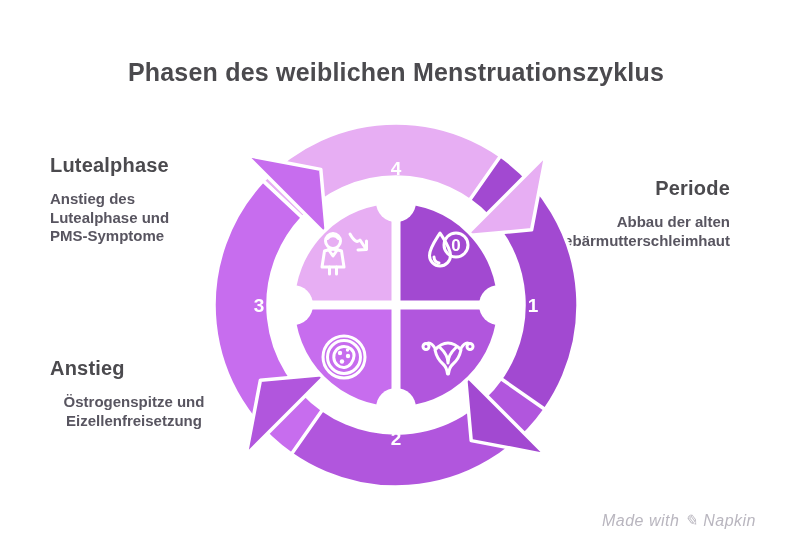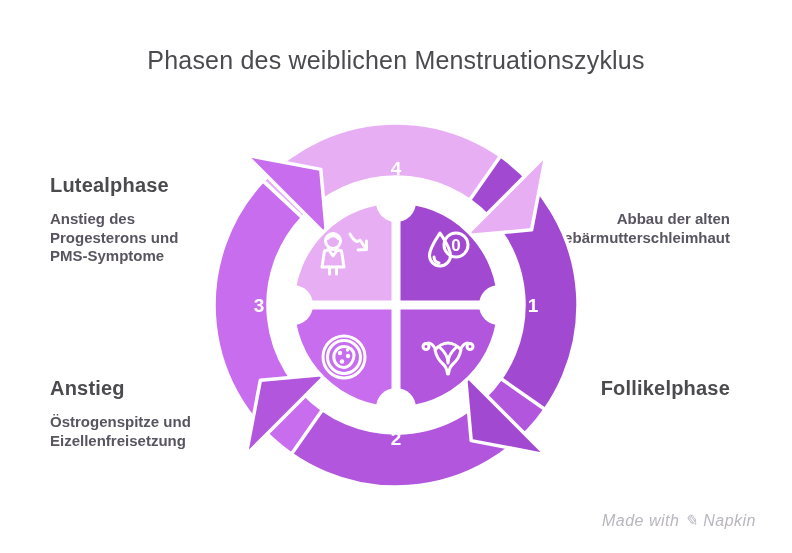--- a/index.html
+++ b/index.html
@@ -1,34 +1,34 @@
 <!DOCTYPE html>
 <html><head>
 <meta charset="utf-8">
 <style>
   html,body{margin:0;padding:0;}
   .canvas{
     position:relative;width:792px;height:553px;background:#ffffff;
     font-family:"Liberation Sans", sans-serif;overflow:hidden;
   }
   .title{
-    position:absolute;top:46px;left:0;right:0;margin:0;
-    text-align:center;font-size:25px;font-weight:normal;color:#4b4a4e;letter-spacing:.2px;
+    position:absolute;top:46px;left:0;right:0;margin:12px;
+    text-align:center;font-size:25px;font-weight:bold;color:#4b4a4e;letter-spacing:.2px;
   }
-  .phase-label{position:absolute;width:240px;margin-top:20px;}
+  .phase-label{position:absolute;width:240px;}
   .phase-label.right{text-align:right;}
   .phase-name{font-size:20px;font-weight:bold;color:#4b4a4e;letter-spacing:.2px;}
   .phase-desc{margin-top:13px;font-size:15px;font-weight:bold;color:#585560;line-height:1.24;}
   .phase-label.right .phase-desc{margin-left:auto;}
   #pb-lutealphase{left:50px;top:154px;}
   #pb-lutealphase .phase-desc{max-width:150px;}
   #pb-periode{right:62px;top:177px;}
   #pb-periode .phase-desc{max-width:186px;}
   #pb-eisprung{left:50px;top:357px;}
-  #pb-eisprung .phase-desc{max-width:168px;}
+  #pb-eisprung .phase-desc{max-width:168px;text-align:center;}
   #pb-follikelphase{right:62px;top:357px;}
   #pb-follikelphase .phase-desc{max-width:118px;}
   .cycle-svg{position:absolute;left:176px;top:85px;}
   .ring{stroke:#ffffff;stroke-width:3.5;stroke-linejoin:round;}
   .icon{stroke:#ffffff;stroke-width:3;fill:none;stroke-linecap:round;stroke-linejoin:round;}
   .dot{fill:#ffffff;stroke:none;}
   .num{font-family:"Liberation Sans", sans-serif;font-size:19px;font-weight:bold;fill:#ffffff;text-anchor:middle;}
   .badge0{font-family:"Liberation Sans", sans-serif;font-size:17px;font-weight:bold;fill:#ffffff;text-anchor:middle;}
   .watermark{
     position:absolute;right:36px;top:511px;font-size:16px;font-style:italic;
@@ -37,34 +37,34 @@
 </style>
 </head>
 <body>
 
 <div class="canvas">
 
   <h1 class="title">Phasen des weiblichen Menstruationszyklus</h1>
 
   <div class="phase-label" id="pb-lutealphase">
     <div class="phase-name">Lutealphase</div>
-    <div class="phase-desc">Anstieg des Progesterons und PMS-Symptome</div>
+    <div class="phase-desc">Anstieg des Lutealphase und PMS-Symptome</div>
   </div>
 
   <div class="phase-label right" id="pb-periode">
+    <div class="phase-name">Periode</div>
     <div class="phase-desc">Abbau der alten Gebärmutterschleimhaut</div>
   </div>
 
   <div class="phase-label" id="pb-eisprung">
     <div class="phase-name">Anstieg</div>
     <div class="phase-desc">Östrogenspitze und Eizellenfreisetzung</div>
   </div>
 
   <div class="phase-label right" id="pb-follikelphase">
-    <div class="phase-name">Follikelphase</div>
   </div>
 
   <svg class="cycle-svg" width="440" height="440" viewBox="0 0 440 440">
 
     <path class="ring" d="M87.0 95.9 A182 182 0 0 1 353.1 95.9 L313.6 132.7 A128 128 0 0 0 126.4 132.7 Z" fill="#e7aef3"></path>
     <path class="ring" d="M324.5 70.9 A182 182 0 0 1 344.1 353.1 L307.3 313.6 A128 128 0 0 0 293.5 115.2 Z" fill="#a249d1"></path>
     <path class="ring" d="M369.1 324.5 A182 182 0 0 1 86.9 344.1 L126.4 307.3 A128 128 0 0 0 324.8 293.5 Z" fill="#b156dd"></path>
     <path class="ring" d="M115.5 369.1 A182 182 0 0 1 87.0 95.9 L126.4 132.7 A128 128 0 0 0 146.5 324.8 Z" fill="#c76dee"></path>
 
     <path class="ring" d="M369.9 70.1 L355.6 144.8 L289.3 150.7 Z" fill="#e7aef3"></path>

